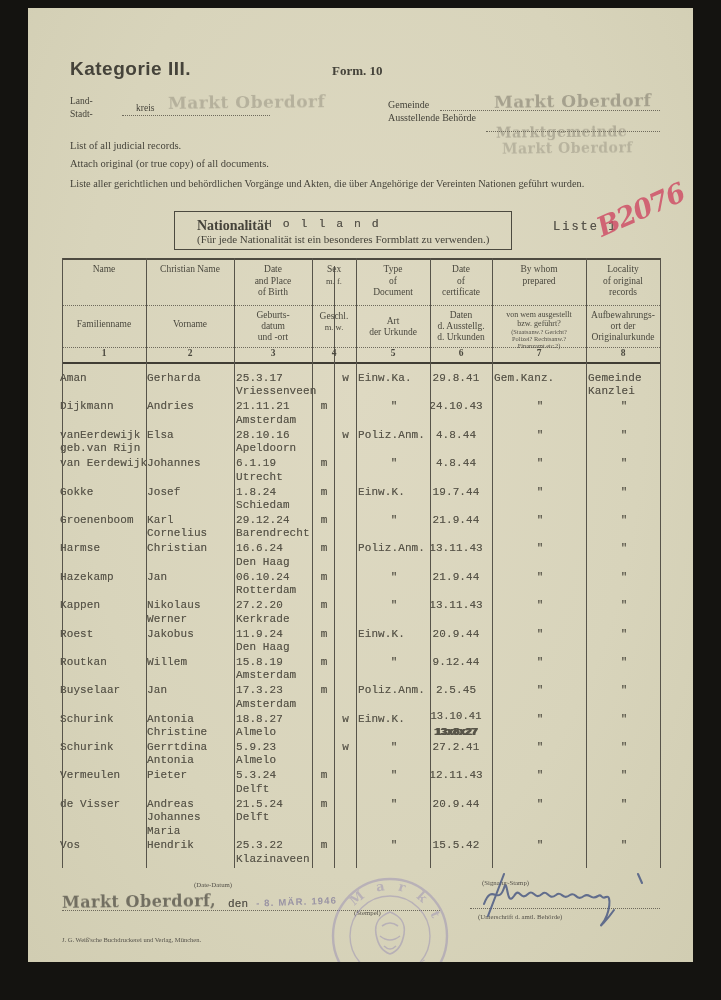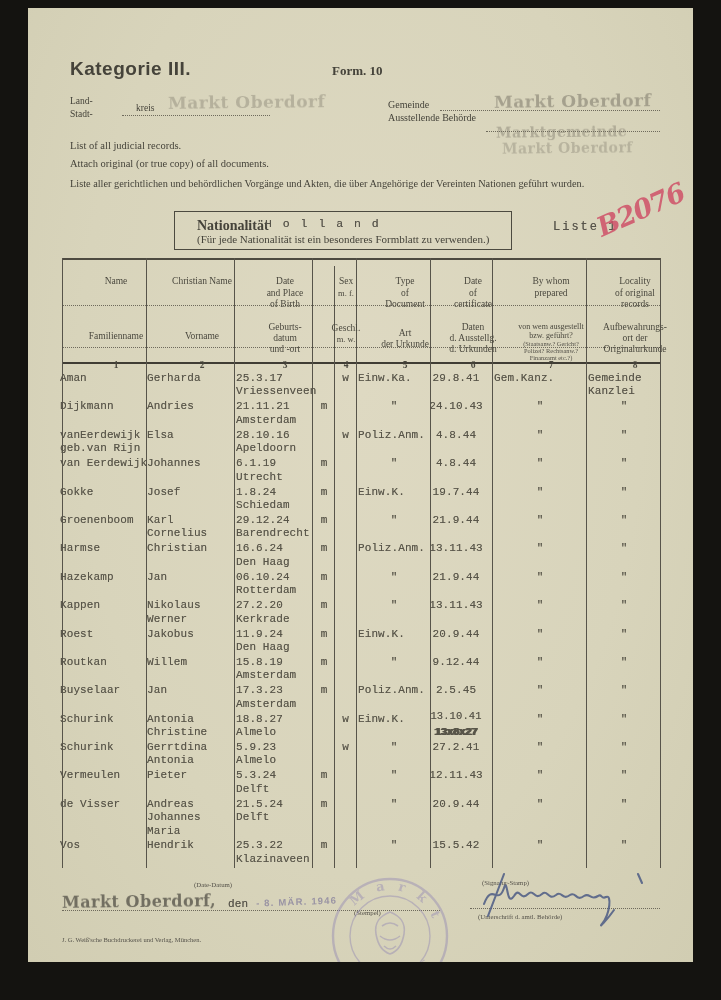--- a/index.html
+++ b/index.html
@@ -23,21 +23,21 @@
   .type{font-family:"Liberation Mono","DejaVu Sans Mono",monospace;font-size:11px;color:#56534a;letter-spacing:.2px;text-shadow:0 0 .5px rgba(86,83,74,.65);}
   
   .stamp{font-family:"DejaVu Serif",serif;font-weight:700;color:#7b7668;opacity:.55;letter-spacing:.5px;filter:blur(.35px);transform:rotate(-.6deg);white-space:nowrap;}
   .dots{border-bottom:1px dotted #6e6a5c;height:1px;}
   
   .vline{width:1.2px;background:#57544a;}
   .hline{height:1.5px;background:#4d4a40;}
   .hline-heavy{height:2.4px;background:#403d34;}
   .hline-dot{border-bottom:1px dotted #6e6a5c;height:1px;}
   
-  .hcell{position:absolute;top:12px;text-align:center;white-space:pre-line;color:#4a483e;padding-left:12px;}
+  .hcell{position:absolute;top:0;text-align:center;white-space:pre-line;color:#4a483e;}
   .hc-en{font-size:9.5px;line-height:11.5px;padding-top:4px;}
   .hc-de{font-size:9.5px;line-height:11px;padding-top:3px;}
   .hc-note{display:block;font-size:6.4px;line-height:7.2px;color:#55524a;}
   .hc-num{font-size:9.5px;font-weight:700;}
   .hx1{left:34px;width:84px;} .hx2{left:118px;width:88px;} .hx3{left:206px;width:78px;}
   .hx4{left:284px;width:44px;} .hx5{left:328px;width:74px;} .hx6{left:402px;width:62px;}
   .hx7{left:464px;width:94px;} .hx8{left:558px;width:74px;}
   
   #rows{position:absolute;left:0;top:364px;width:665px;}
   .trow{position:relative;width:665px;}

